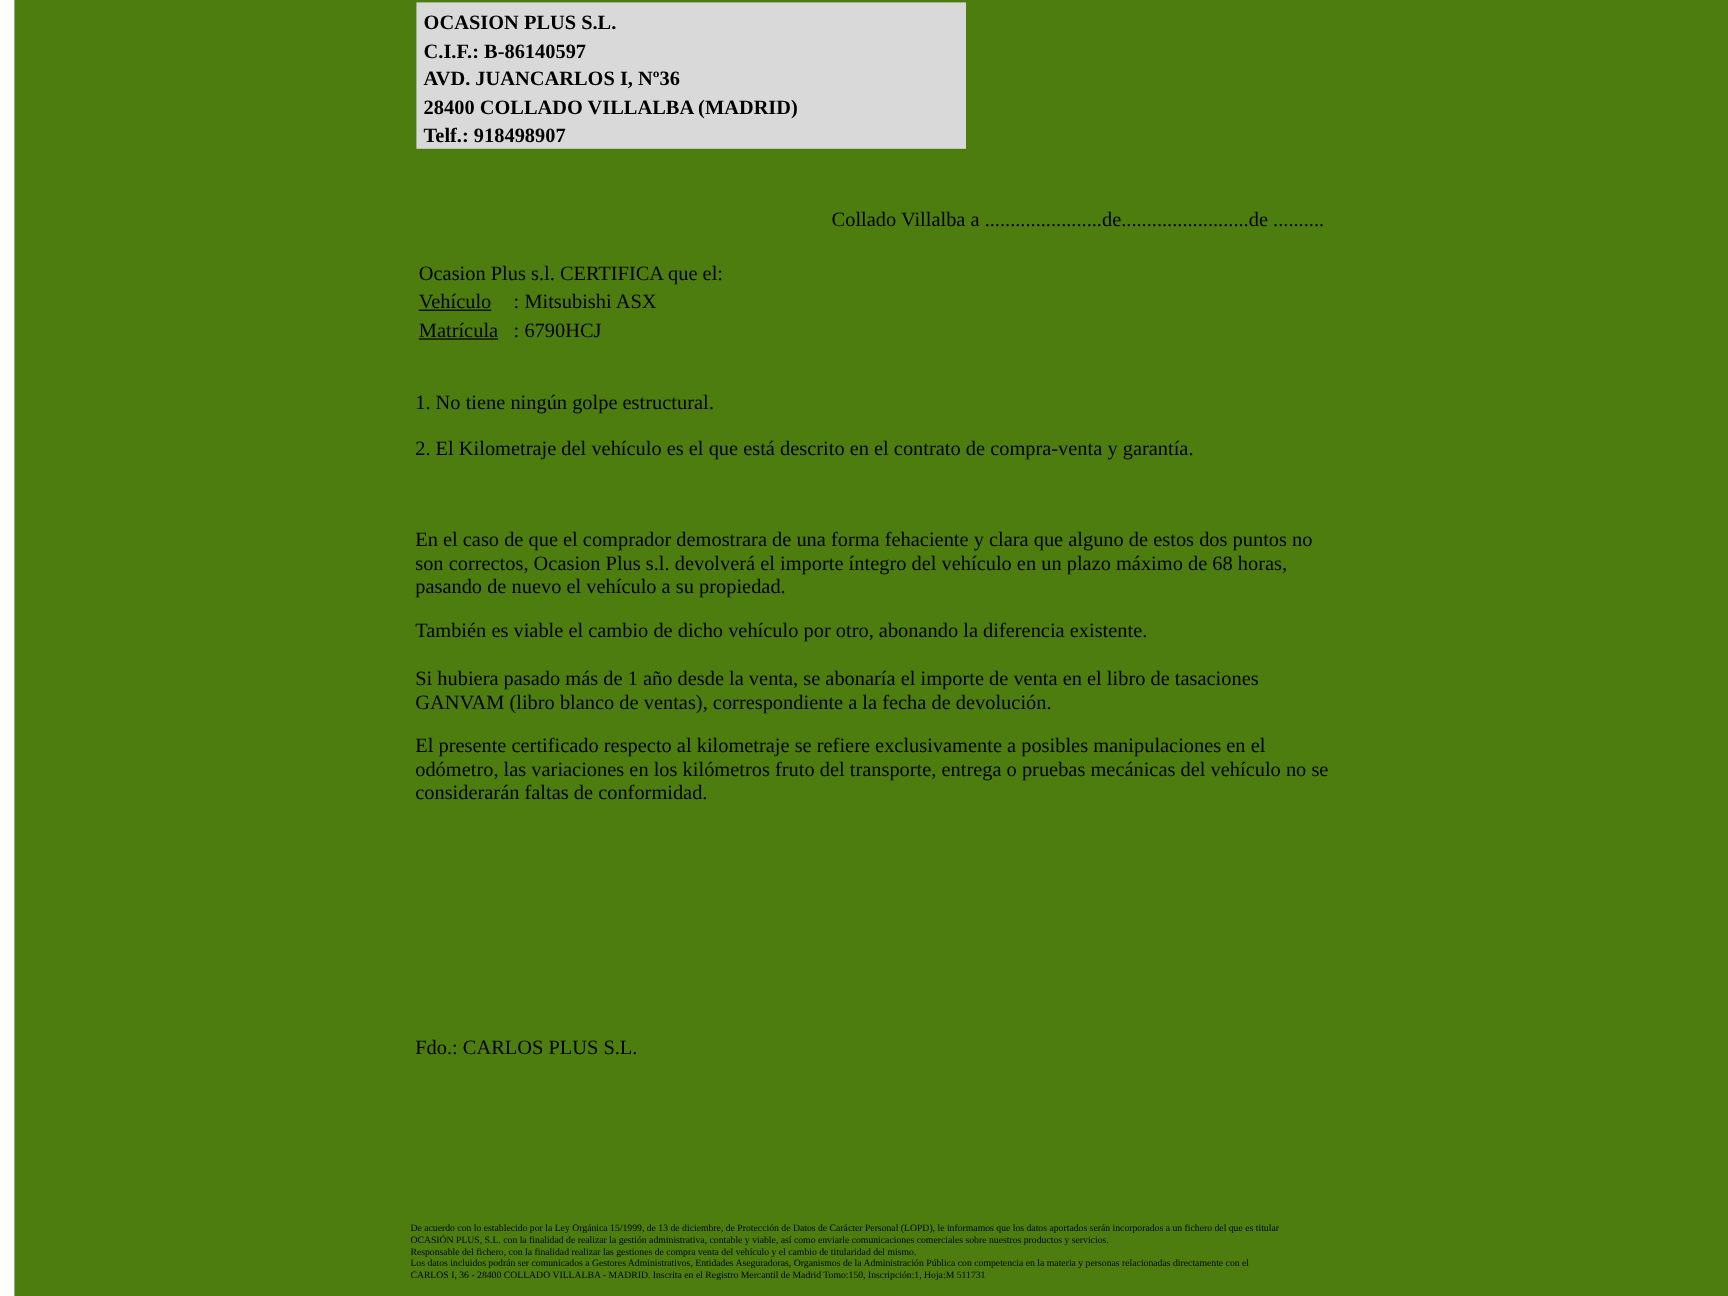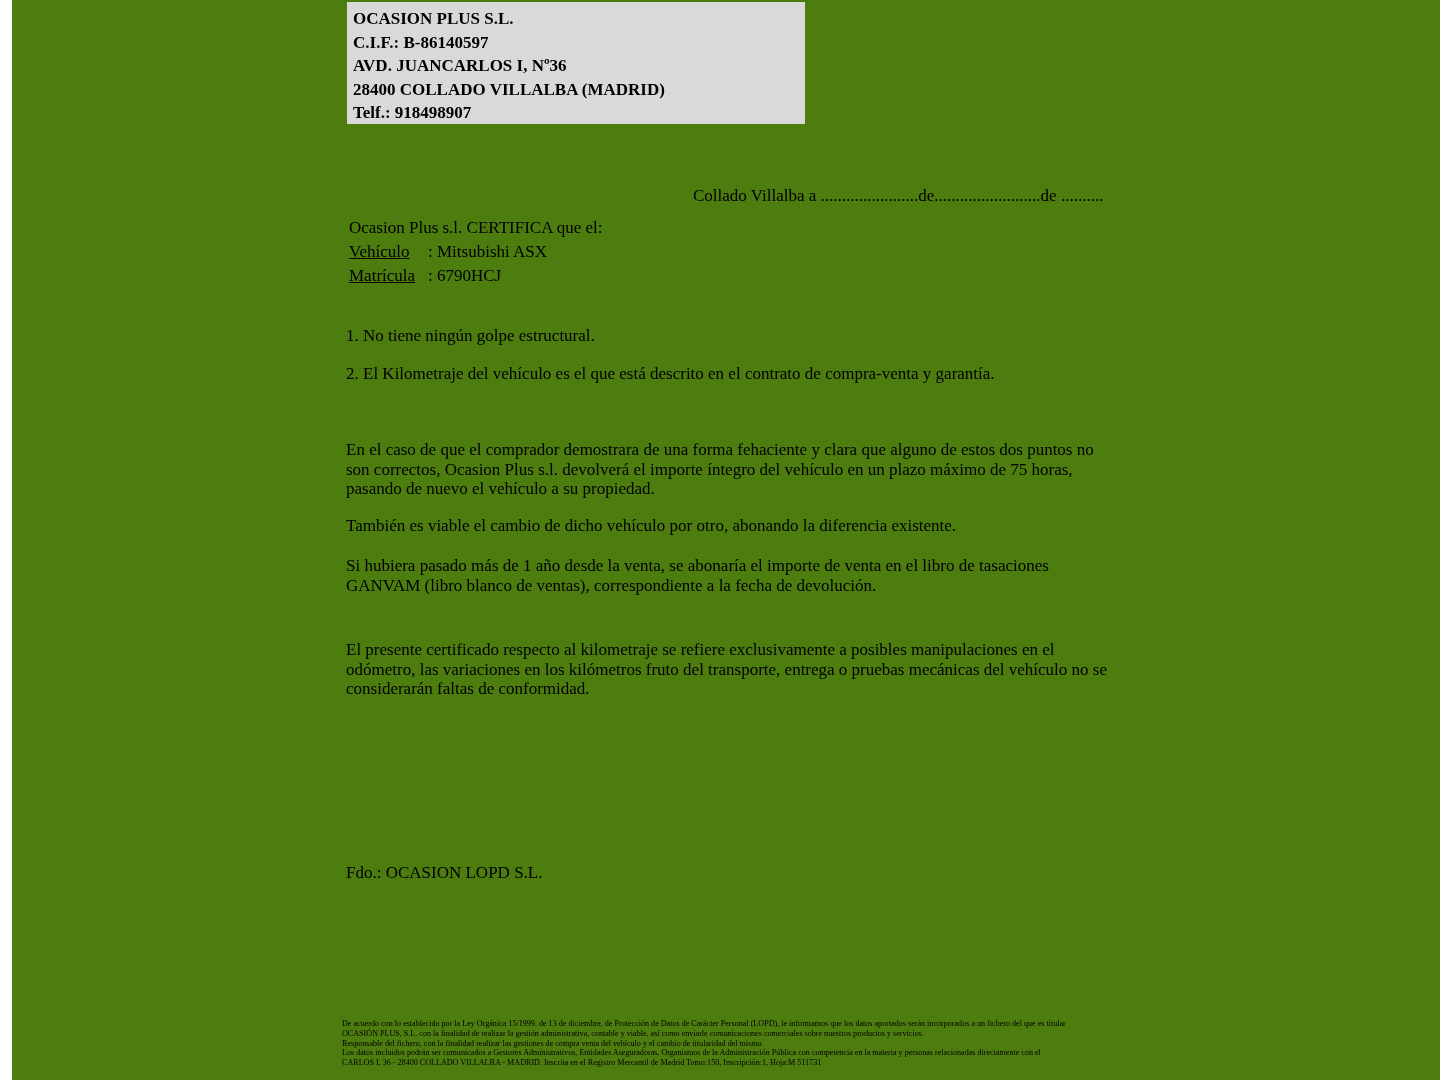--- a/index.html
+++ b/index.html
@@ -32,21 +32,21 @@
   .header-line {
     font-weight: bold;
     font-size: 17px;
     line-height: 23.6px;
     white-space: nowrap;
   }
 
   
   .date-line {
     left: 681px;
-    top: 186px;
+    top: 173px;
     font-size: 17px;
     white-space: nowrap;
     font-family: Liberation Serif, serif;
   }
 
   
   .cert-block {
     left: 337px;
     top: 216px;
     font-size: 17px;
@@ -71,21 +71,21 @@
   
   .para {
     left: 334px;
     width: 772px;
     font-size: 17px;
     line-height: 19.7px;
   }
   .para-1 { top: 440px; }
   .para-2 { top: 516px; }
   .para-3 { top: 556px; }
-  .para-4 { top: 640px; }
+  .para-4 { top: 612px; }
 
   
   .signature {
     left: 334px;
     top: 863px;
     font-size: 17px;
     white-space: nowrap;
   }
 
   
@@ -117,26 +117,26 @@
 
   <div class="abs cert-block">
     <div class="cert-row">Ocasion Plus s.l. CERTIFICA que el:</div>
     <div class="cert-row"><span class="cert-label">Vehículo</span><span>: </span><span>Mitsubishi ASX</span></div>
     <div class="cert-row"><span class="cert-label">Matrícula</span><span>: </span><span>6790HCJ</span></div>
   </div>
 
   <div class="abs point point-1">1. No tiene ningún golpe estructural.</div>
   <div class="abs point point-2">2. El Kilometraje del vehículo es el que está descrito en el contrato de compra-venta y garantía.</div>
 
-  <div class="abs para para-1">En el caso de que el comprador demostrara de una forma fehaciente y clara que alguno de estos dos puntos no son correctos, Ocasion Plus s.l. devolverá el importe íntegro del vehículo en un plazo máximo de 75 horas, pasando de nuevo el vehículo a su propiedad.</div>
+  <div class="abs para para-1">En el caso de que el comprador demostrara de una forma fehaciente y clara que alguno de estos dos puntos no son correctos, Ocasion Plus s.l. devolverá el importe íntegro del vehículo en un plazo máximo de 68 horas, pasando de nuevo el vehículo a su propiedad.</div>
   <div class="abs para para-2">También es viable el cambio de dicho vehículo por otro, abonando la diferencia existente.</div>
   <div class="abs para para-3">Si hubiera pasado más de 1 año desde la venta, se abonaría el importe de venta en el libro de tasaciones GANVAM (libro blanco de ventas), correspondiente a la fecha de devolución.</div>
   <div class="abs para para-4">El presente certificado respecto al kilometraje se refiere exclusivamente a posibles manipulaciones en el odómetro, las variaciones en los kilómetros fruto del transporte, entrega o pruebas mecánicas del vehículo no se considerarán faltas de conformidad.</div>
 
-  <div class="abs signature">Fdo.: OCASION LOPD S.L.</div>
+  <div class="abs signature">Fdo.: CARLOS PLUS S.L.</div>
 
   <div class="abs legal">
     <div class="legal-line">De acuerdo con lo establecido por la Ley Orgánica 15/1999, de 13 de diciembre, de Protección de Datos de Carácter Personal (LOPD), le informamos que los datos aportados serán incorporados a un fichero del que es titular</div>
     <div class="legal-line">OCASIÓN PLUS, S.L. con la finalidad de realizar la gestión administrativa, contable y viable, así como enviarle comunicaciones comerciales sobre nuestros productos y servicios.</div>
     <div class="legal-line">Responsable del fichero, con la finalidad realizar las gestiones de compra venta del vehículo y el cambio de titularidad del mismo.</div>
     <div class="legal-line">Los datos incluidos podrán ser comunicados a Gestores Administrativos, Entidades Aseguradoras, Organismos de la Administración Pública con competencia en la materia y personas relacionadas directamente con el</div>
     <div class="legal-line">CARLOS I, 36 - 28400 COLLADO VILLALBA - MADRID. Inscrita en el Registro Mercantil de Madrid Tomo:150, Inscripción:1, Hoja:M 511731</div>
   </div>
 
 </div>

